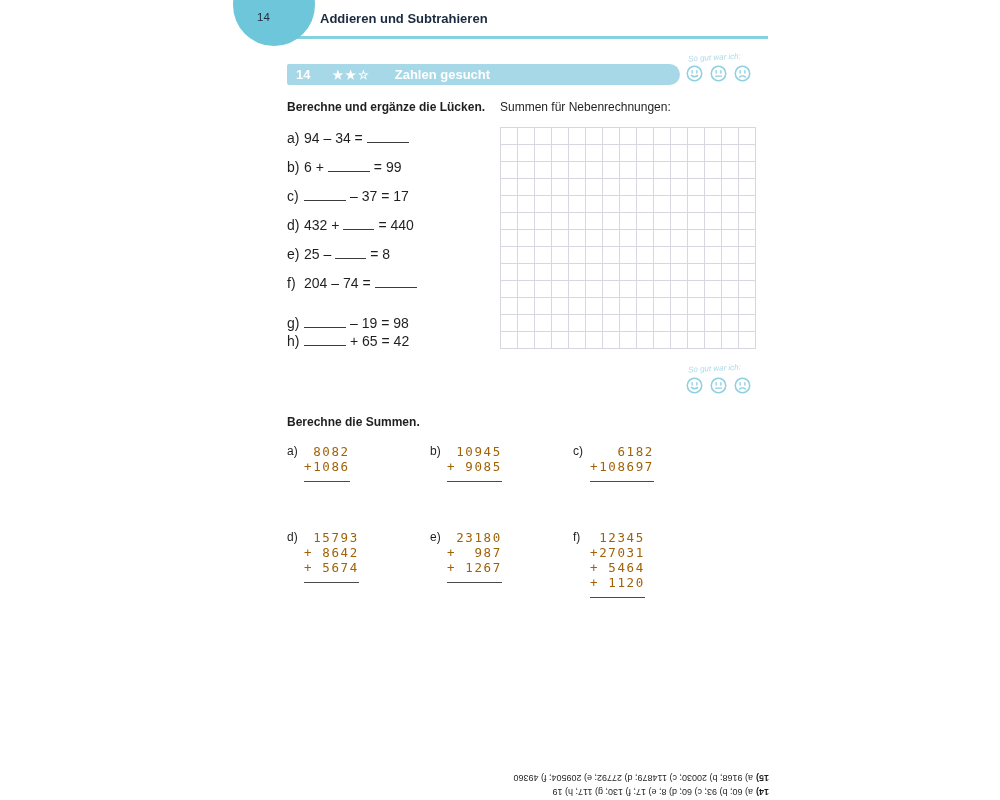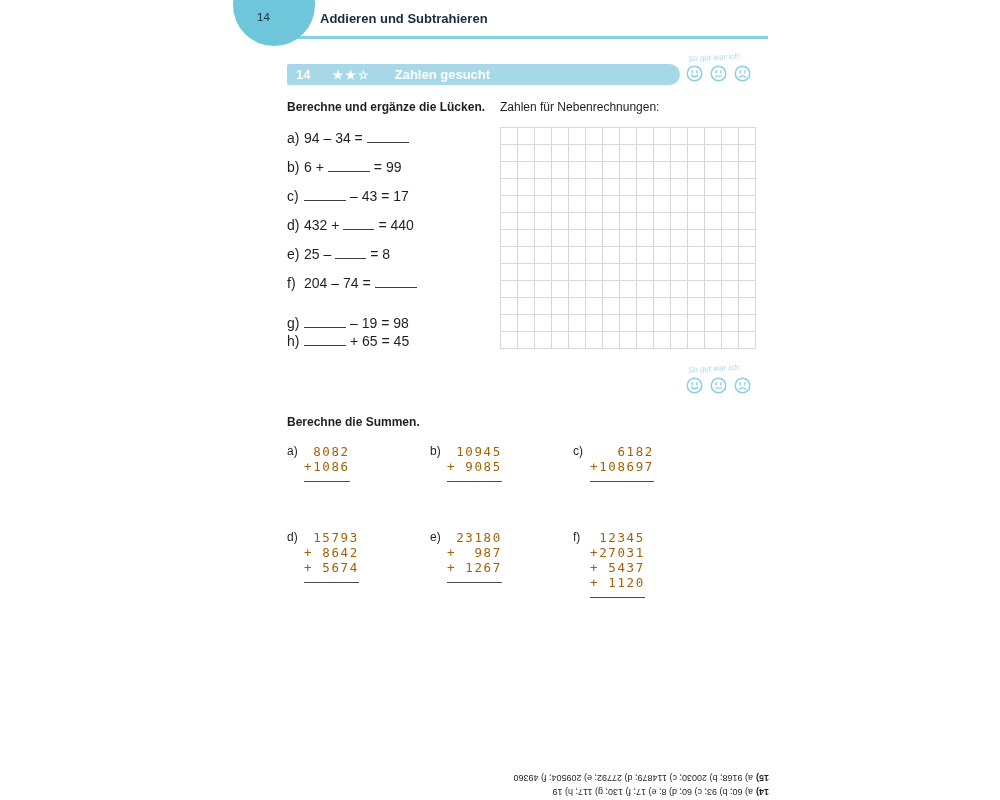--- a/index.html
+++ b/index.html
@@ -120,46 +120,46 @@
         <svg class="smiley" viewBox="0 0 20 20">
       <circle cx="10" cy="10" r="8.5" fill="#ffffff" stroke="#8ecfe0" stroke-width="1.8"></circle>
       <line x1="7.2" y1="6.8" x2="7.2" y2="9.4" stroke="#8ecfe0" stroke-width="1.6" stroke-linecap="round"></line>
       <line x1="12.8" y1="6.8" x2="12.8" y2="9.4" stroke="#8ecfe0" stroke-width="1.6" stroke-linecap="round"></line>
       <path d="M6.3 14.3 Q10 11.3 13.7 14.3" fill="none" stroke="#8ecfe0" stroke-width="1.6" stroke-linecap="round"></path>
     </svg>
       </span>
   </div>
 
   <div class="instruction" style="left:287px; top:100px">Berechne und ergänze die Lücken.</div>
-  <div class="plain-label" style="left:500px; top:100px">Zahlen für Nebenrechnungen:</div>
+  <div class="plain-label" style="left:500px; top:100px">Summen für Nebenrechnungen:</div>
   <div class="scratch-grid"></div>
 
   <div class="eq-row" style="top:130px">
     <span class="eq-label">a)</span><span class="eq-pre">94 – 34 =</span><span class="blank"></span><span class="eq-post"></span>
   </div>
   <div class="eq-row" style="top:159px">
     <span class="eq-label">b)</span><span class="eq-pre">6 +</span><span class="blank"></span><span class="eq-post">= 99</span>
   </div>
   <div class="eq-row" style="top:188px">
-    <span class="eq-label">c)</span><span class="eq-pre"></span><span class="blank"></span><span class="eq-post">– 43 = 17</span>
+    <span class="eq-label">c)</span><span class="eq-pre"></span><span class="blank"></span><span class="eq-post">– 37 = 17</span>
   </div>
   <div class="eq-row" style="top:217px">
     <span class="eq-label">d)</span><span class="eq-pre">432 +</span><span class="blank w-sm"></span><span class="eq-post">= 440</span>
   </div>
   <div class="eq-row" style="top:246px">
     <span class="eq-label">e)</span><span class="eq-pre">25 –</span><span class="blank w-sm"></span><span class="eq-post">= 8</span>
   </div>
   <div class="eq-row" style="top:275px">
     <span class="eq-label">f)</span><span class="eq-pre">204 – 74 =</span><span class="blank"></span><span class="eq-post"></span>
   </div>
   <div class="eq-row" style="top:315px">
     <span class="eq-label">g)</span><span class="eq-pre"></span><span class="blank"></span><span class="eq-post">– 19 = 98</span>
   </div>
   <div class="eq-row" style="top:333px">
-    <span class="eq-label">h)</span><span class="eq-pre"></span><span class="blank"></span><span class="eq-post">+ 65 = 45</span>
+    <span class="eq-label">h)</span><span class="eq-pre"></span><span class="blank"></span><span class="eq-post">+ 65 = 42</span>
   </div>
 
   <div class="rating-caption" style="left:688px; top:364px">So gut war ich:</div>
   <div class="smiley-row" style="left:686px; top:377px">
     <span>
         <svg class="smiley" viewBox="0 0 20 20">
       <circle cx="10" cy="10" r="8.5" fill="#ffffff" stroke="#8ecfe0" stroke-width="1.8"></circle>
       <line x1="7.2" y1="6.8" x2="7.2" y2="9.4" stroke="#8ecfe0" stroke-width="1.6" stroke-linecap="round"></line>
       <line x1="12.8" y1="6.8" x2="12.8" y2="9.4" stroke="#8ecfe0" stroke-width="1.6" stroke-linecap="round"></line>
       <path d="M6.3 12.2 Q10 15.4 13.7 12.2" fill="none" stroke="#8ecfe0" stroke-width="1.6" stroke-linecap="round"></path>
@@ -195,21 +195,21 @@
     <span class="sum-label">c)</span><span class="sum-col"><span class="sum-line" style="display:block">   6182</span><span class="sum-line" style="display:block">+108697</span></span>
   </div>
 
   <div class="sum-block" style="left:287px; top:530px">
     <span class="sum-label">d)</span><span class="sum-col"><span class="sum-line" style="display:block"> 15793</span><span class="sum-line" style="display:block">+ 8642</span><span class="sum-line" style="display:block">+ 5674</span></span>
   </div>
   <div class="sum-block" style="left:430px; top:530px">
     <span class="sum-label">e)</span><span class="sum-col"><span class="sum-line" style="display:block"> 23180</span><span class="sum-line" style="display:block">+  987</span><span class="sum-line" style="display:block">+ 1267</span></span>
   </div>
   <div class="sum-block" style="left:573px; top:530px">
-    <span class="sum-label">f)</span><span class="sum-col"><span class="sum-line" style="display:block"> 12345</span><span class="sum-line" style="display:block">+27031</span><span class="sum-line" style="display:block">+ 5437</span><span class="sum-line" style="display:block">+ 1120</span></span>
+    <span class="sum-label">f)</span><span class="sum-col"><span class="sum-line" style="display:block"> 12345</span><span class="sum-line" style="display:block">+27031</span><span class="sum-line" style="display:block">+ 5464</span><span class="sum-line" style="display:block">+ 1120</span></span>
   </div>
 
   <div class="answers">
     <div class="ans-line"><b>14)</b><span>a) 60; b) 93; c) 60; d) 8; e) 17; f) 130; g) 117; h) 19</span></div>
     <div class="ans-line"><b>15)</b><span>a) 9168; b) 20030; c) 114879; d) 27792; e) 209504; f) 49360</span></div>
   </div>
 
 </div>
 
 </body></html>

